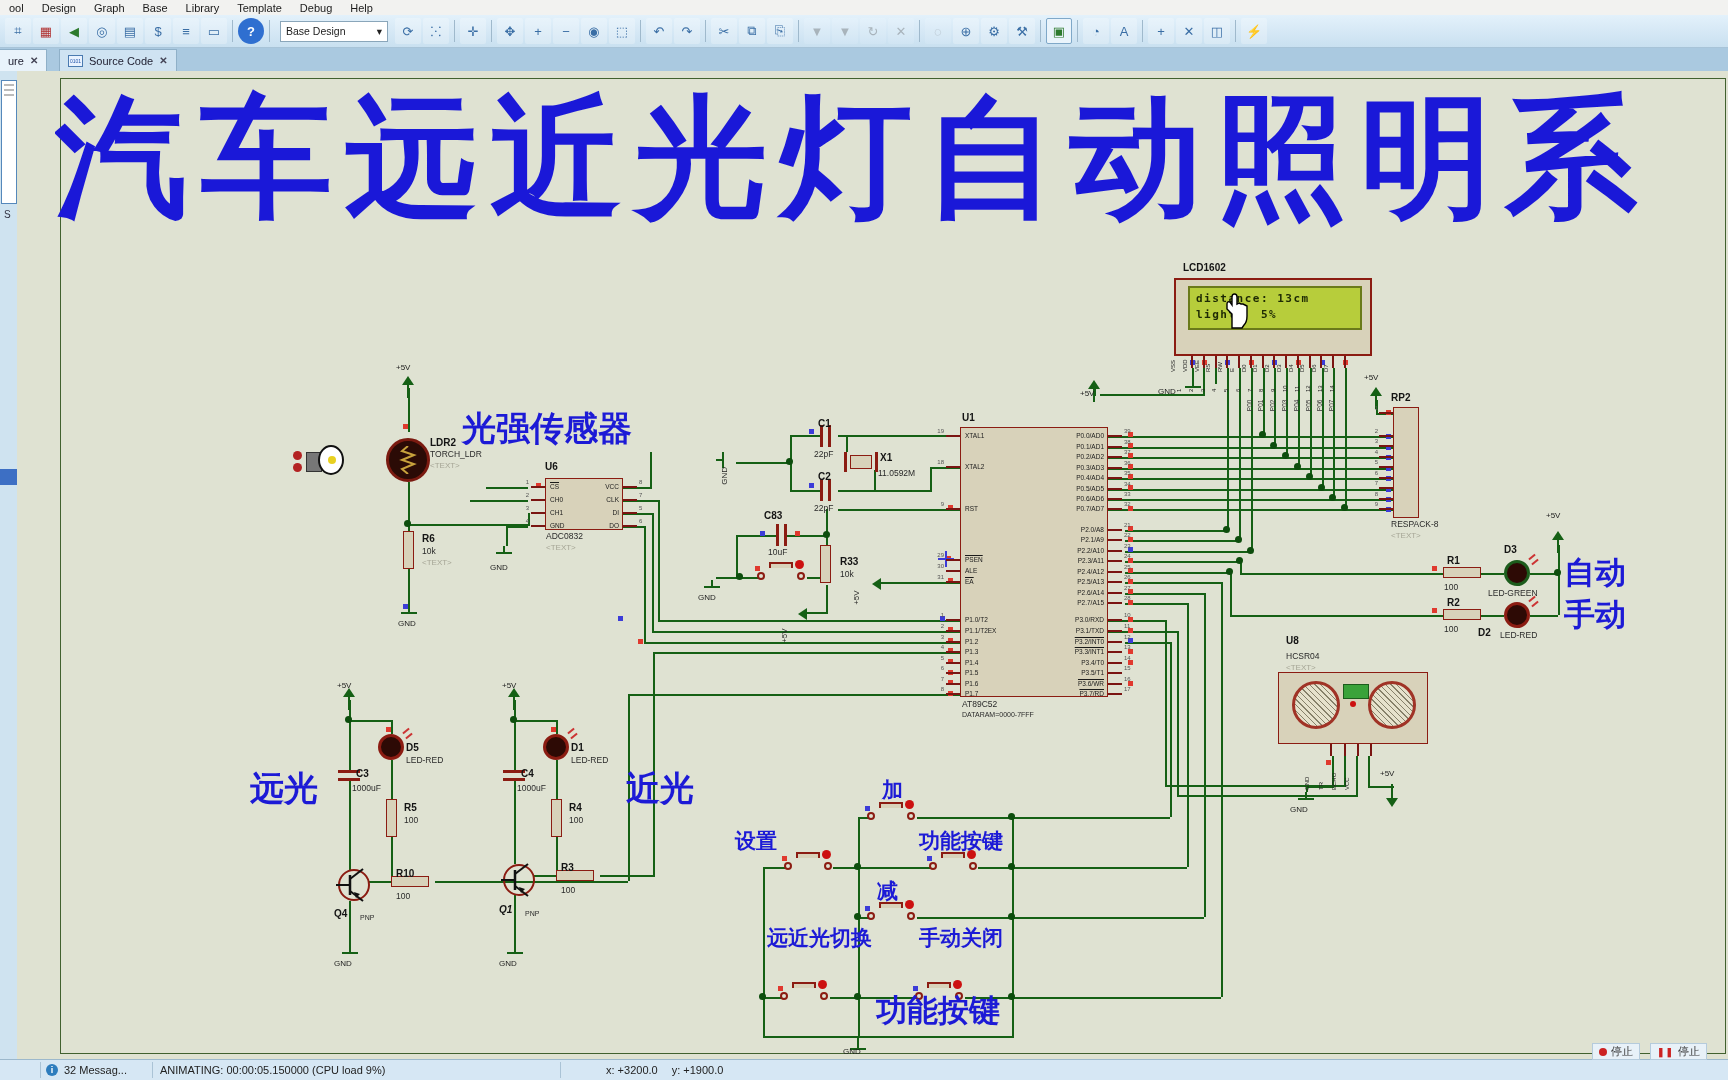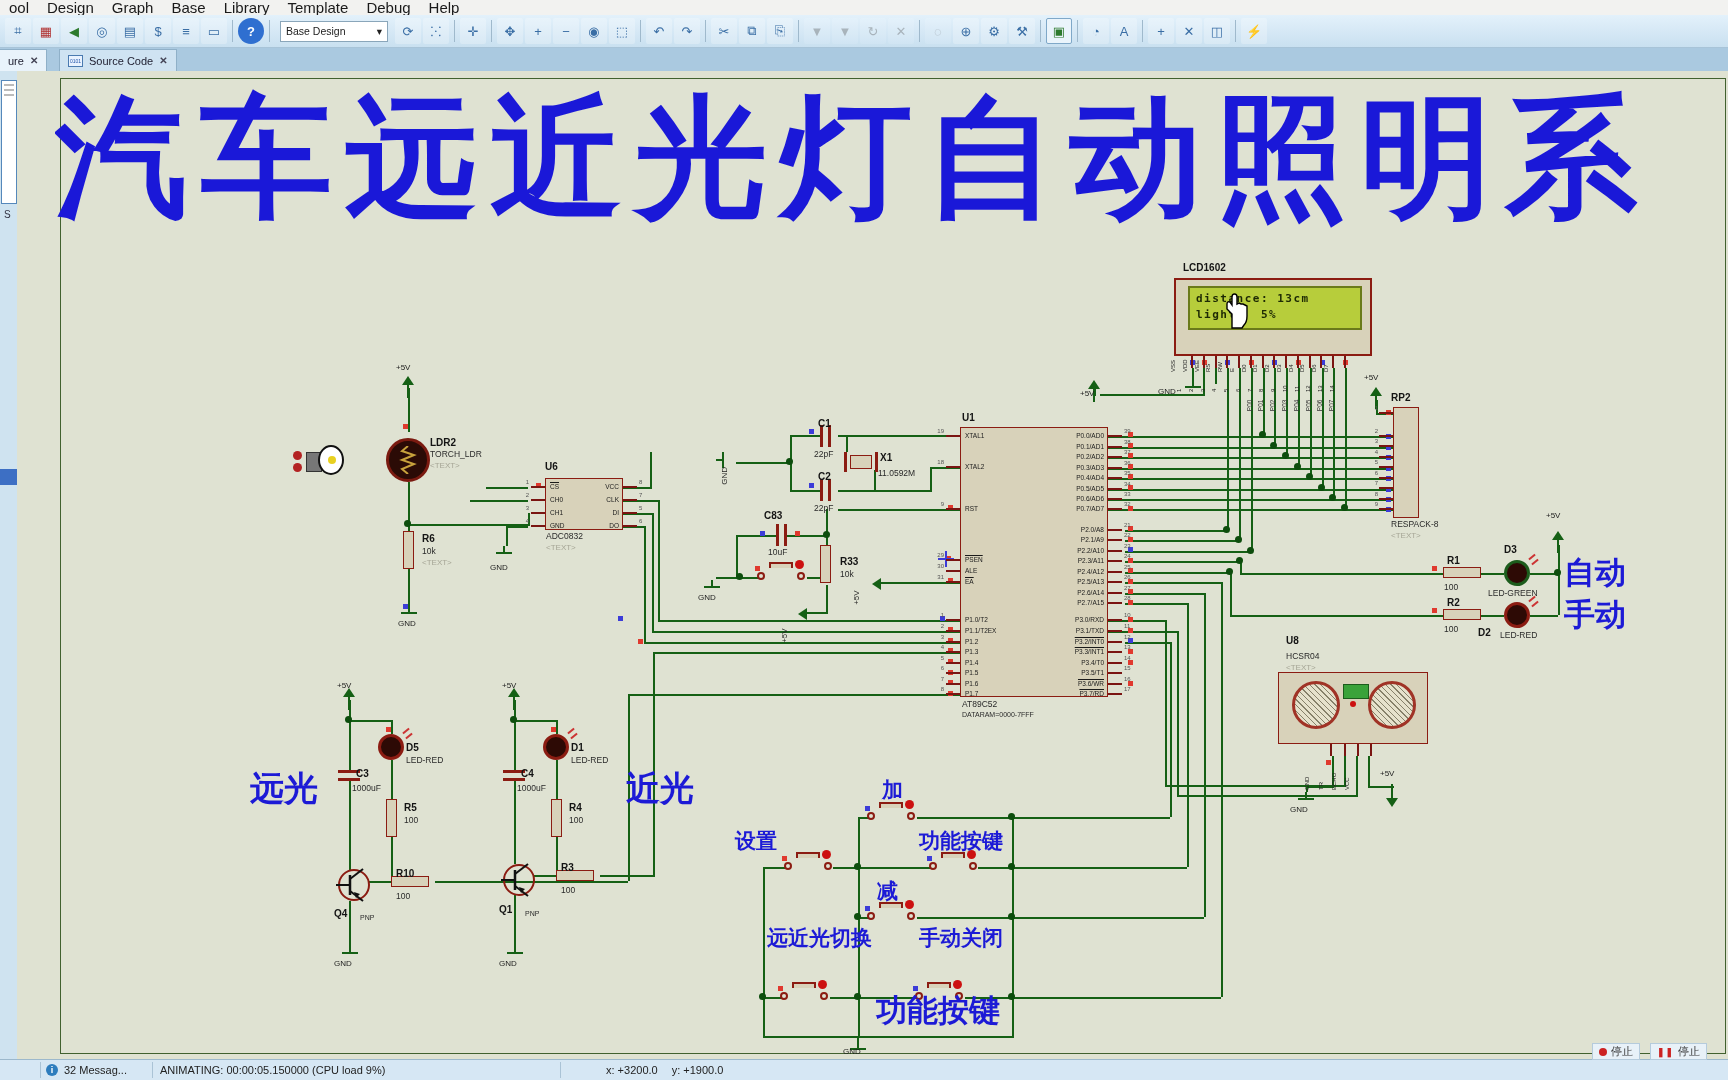--- a/index.html
+++ b/index.html
@@ -1,20 +1,20 @@
 <!DOCTYPE html>
 <html><head>
 <meta charset="utf-8">
 <style>
   html,body{margin:0;padding:0;background:#888;}
   #app{position:relative;width:1728px;height:1080px;overflow:hidden;background:#dfe2d2;
        font-family:"Liberation Sans",sans-serif;}
   
   #menubar{position:absolute;left:0;top:0;width:100%;height:15px;background:#f2f2f0;
-           font-size:15px;color:#1a1a1a;display:flex;align-items:center;gap:0;}
+           font-size:11px;color:#1a1a1a;display:flex;align-items:center;gap:0;}
   #menubar span{padding:0 9px;cursor:default;}
   #toolbar{position:absolute;left:0;top:15px;width:100%;height:33px;
            background:linear-gradient(#e3f1fb,#c9e0f0);border-bottom:1px solid #a8c4d8;
            display:flex;align-items:center;padding-left:4px;box-sizing:border-box;}
   .ticon{width:24px;height:24px;margin:0 1px;border:1px solid transparent;border-radius:2px;
          display:flex;align-items:center;justify-content:center;font-size:13px;color:#3a6ea5;
          background:rgba(255,255,255,.25);}
   .ticon.dis{opacity:.4;color:#667;filter:grayscale(1);}
   .tsep{width:1px;height:22px;background:#9fb9cc;margin:0 4px;}
   #basedesign{height:19px;min-width:96px;background:#fff;border:1px solid #8aa6ba;margin:0 6px;
@@ -816,21 +816,21 @@
       <div class="lbl lr" style="left: 334px; top: 908px; position: absolute; width: auto; height: auto;">Q4</div>
       <div class="lbl lv6" style="left: 360px; top: 914px; position: absolute; width: auto; height: auto;">PNP</div>
       <div class="lbl lr" style="left: 571px; top: 742px; position: absolute; width: auto; height: auto;">D1</div>
       <div class="lbl lv" style="left: 571px; top: 756px; position: absolute; width: auto; height: auto;">LED-RED</div>
       <div class="lbl lr" style="left: 521px; top: 768px; position: absolute; width: auto; height: auto;">C4</div>
       <div class="lbl lv" style="left: 517px; top: 784px; position: absolute; width: auto; height: auto;">1000uF</div>
       <div class="lbl lr" style="left: 569px; top: 802px; position: absolute; width: auto; height: auto;">R4</div>
       <div class="lbl lv" style="left: 569px; top: 816px; position: absolute; width: auto; height: auto;">100</div>
       <div class="lbl lr" style="left: 561px; top: 862px; position: absolute; width: auto; height: auto;">R3</div>
       <div class="lbl lv" style="left: 561px; top: 886px; position: absolute; width: auto; height: auto;">100</div>
-      <div class="lbl lr" style="left: 499px; top: 904px; position: absolute; width: auto; height: auto;">Q1</div>
+      <div class="lbl lr" style="left: 499px; top: 904px; position: absolute; width: auto; height: auto; font-style: italic;">Q1</div>
       <div class="lbl lv6" style="left: 525px; top: 910px; position: absolute; width: auto; height: auto;">PNP</div>
       <div class="lbl lp" style="left: 396px; top: 364px; position: absolute; width: auto; height: auto;">+5V</div>
       <div class="lbl lp" style="left: 337px; top: 682px; position: absolute; width: auto; height: auto;">+5V</div>
       <div class="lbl lp" style="left: 502px; top: 682px; position: absolute; width: auto; height: auto;">+5V</div>
       <div class="lbl lp" style="left: 1080px; top: 390px; position: absolute; width: auto; height: auto;">+5V</div>
       <div class="lbl lp" style="left: 1364px; top: 374px; position: absolute; width: auto; height: auto;">+5V</div>
       <div class="lbl lp" style="left: 1546px; top: 512px; position: absolute; width: auto; height: auto;">+5V</div>
       <div class="lbl lp" style="left: 1380px; top: 770px; position: absolute; width: auto; height: auto;">+5V</div>
       <div class="lbl lpv" style="left: 862px; top: 596px; position: absolute; width: auto; height: auto;">+5V</div>
       <div class="lbl lpv" style="left: 790px; top: 634px; position: absolute; width: auto; height: auto;">+5V</div>
@@ -844,20 +844,21 @@
       <div class="lbl lp" style="left: 843px; top: 1048px; position: absolute; width: auto; height: auto;">GND</div>
       <div class="lbl lpv" style="left: 730px; top: 476px; position: absolute; width: auto; height: auto;">GND</div>
       <div class="lbl lw" style="left: 1253px; top: 404px; position: absolute; width: auto; height: auto;">P00</div>
       <div class="lbl lw" style="left: 1264px; top: 404px; position: absolute; width: auto; height: auto;">P01</div>
       <div class="lbl lw" style="left: 1276px; top: 404px; position: absolute; width: auto; height: auto;">P02</div>
       <div class="lbl lw" style="left: 1288px; top: 404px; position: absolute; width: auto; height: auto;">P03</div>
       <div class="lbl lw" style="left: 1300px; top: 404px; position: absolute; width: auto; height: auto;">P04</div>
       <div class="lbl lw" style="left: 1312px; top: 404px; position: absolute; width: auto; height: auto;">P05</div>
       <div class="lbl lw" style="left: 1323px; top: 404px; position: absolute; width: auto; height: auto;">P06</div>
       <div class="lbl lw" style="left: 1335px; top: 404px; position: absolute; width: auto; height: auto;">P07</div>
+      <div class="ann" style="left: 462px; top: 406px; position: absolute; width: auto; height: auto; font-size: 34px;">光强传感器</div>
       <div class="ann" style="left: 250px; top: 766px; position: absolute; width: auto; height: auto; font-size: 34px;">远光</div>
       <div class="ann" style="left: 626px; top: 766px; position: absolute; width: auto; height: auto; font-size: 34px;">近光</div>
       <div class="ann" style="left: 1564px; top: 552px; position: absolute; width: auto; height: auto; font-size: 31px;">自动</div>
       <div class="ann" style="left: 1564px; top: 594px; position: absolute; width: auto; height: auto; font-size: 31px;">手动</div>
       <div class="ann" style="left: 876px; top: 990px; position: absolute; width: auto; height: auto; font-size: 31px;">功能按键</div>
       <div class="ann" style="left: 882px; top: 776px; position: absolute; width: auto; height: auto; font-size: 21px;">加</div>
       <div class="ann" style="left: 735px; top: 827px; position: absolute; width: auto; height: auto; font-size: 21px;">设置</div>
       <div class="ann" style="left: 919px; top: 827px; position: absolute; width: auto; height: auto; font-size: 21px;">功能按键</div>
       <div class="ann" style="left: 877px; top: 877px; position: absolute; width: auto; height: auto; font-size: 21px;">减</div>
       <div class="ann" style="left: 767px; top: 924px; position: absolute; width: auto; height: auto; font-size: 21px;">远近光切换</div>

